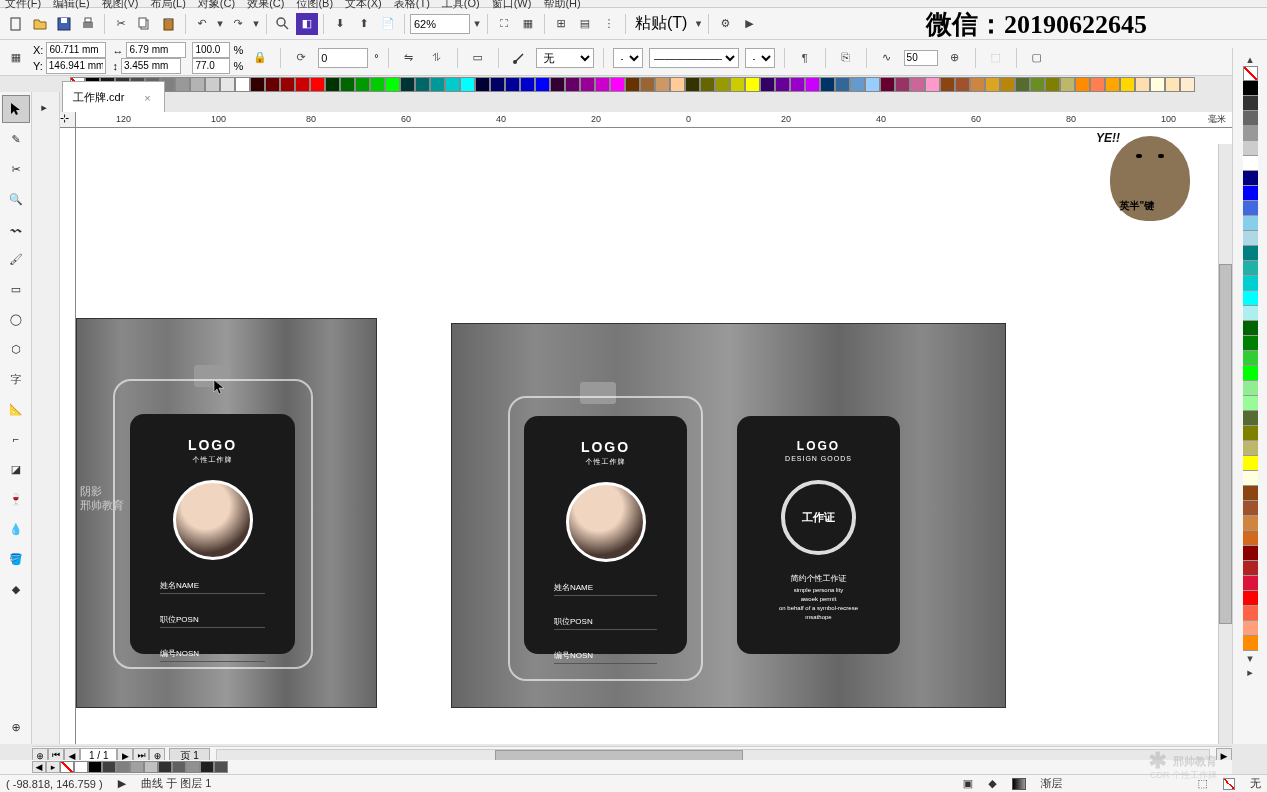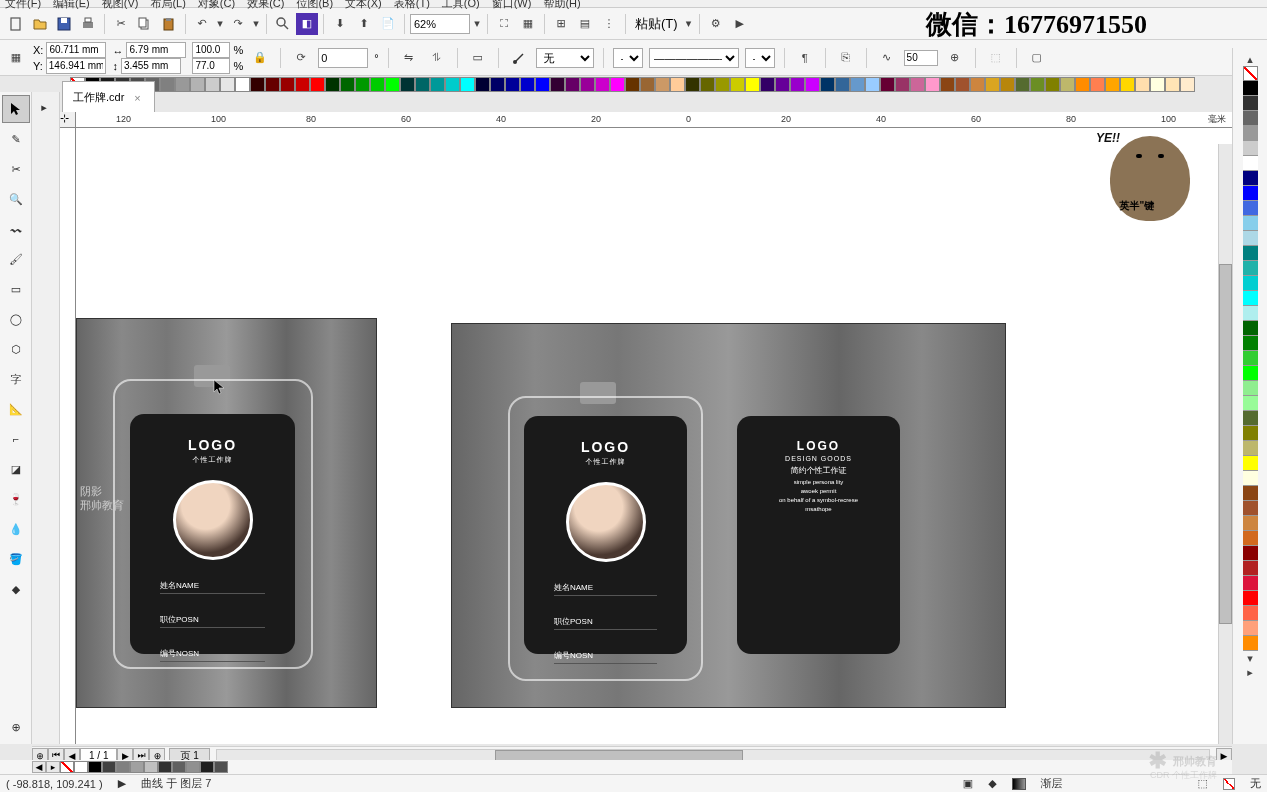--- a/index.html
+++ b/index.html
@@ -22,21 +22,21 @@
 .color-swatch{width:15px;height:15px;border:1px solid #888;cursor:pointer;flex-shrink:0}
 .color-swatch.none{background:#fff;position:relative}
 .color-swatch.none::after{content:"";position:absolute;inset:0;background:linear-gradient(45deg,transparent 45%,red 45%,red 55%,transparent 55%)}
 .main-area{position:absolute;top:92px;left:0;right:35px;bottom:48px;display:flex}
 .left-toolbox{width:32px;background:#f5f5f5;border-right:1px solid #d0d0d0;display:flex;flex-direction:column;padding:2px}
 .tool{width:28px;height:28px;display:flex;align-items:center;justify-content:center;margin:1px 0;cursor:pointer;color:#333;border:1px solid transparent}
 .tool.active{background:#d0d0d0;border-color:#888}
 .sub-toolbox{width:28px;background:#f0f0f0;border-right:1px solid #d0d0d0;display:flex;flex-direction:column;padding-top:2px}
 .canvas-wrap{flex:1;display:flex;flex-direction:column;background:#fff;position:relative}
 .tab-bar{height:20px;background:#e8e8e8;display:flex;align-items:flex-end;padding-left:2px}
-.tab{height:18px;padding:15px 10px;background:#fff;border:1px solid #aaa;border-bottom:none;font-size:11px;display:flex;align-items:center;gap:10px}
+.tab{height:18px;padding:15px 10px;background:#fff;border:1px solid #aaa;border-bottom:none;font-size:11px;display:flex;align-items:center;gap:20px}
 .tab-close{width:10px;height:10px;color:#888;cursor:pointer}
 .rulers-canvas{flex:1;position:relative;background:#fff}
 .ruler-h{position:absolute;left:16px;top:0;right:0;height:16px;background:#fff;border-bottom:1px solid #888;overflow:hidden}
 .ruler-v{position:absolute;left:0;top:16px;bottom:0;width:16px;background:#fff;border-right:1px solid #888}
 .ruler-corner{position:absolute;left:0;top:0;width:16px;height:16px;background:#f0f0f0;border-right:1px solid #888;border-bottom:1px solid #888}
 .canvas{position:absolute;left:16px;top:16px;right:0;bottom:0;background:#fff;overflow:hidden}
 .ruler-tick{position:absolute;font-size:9px;color:#333;top:2px}
 .artwork{position:absolute;background:linear-gradient(90deg,#666 0%,#888 15%,#777 30%,#999 50%,#666 70%,#888 85%,#666 100%);border:1px solid #333}
 .art1{left:0;top:190px;width:301px;height:390px}
 .art2{left:375px;top:195px;width:555px;height:385px}
@@ -157,21 +157,21 @@
   <input class="zoom-sel" value="62%" style="">
   <div class="tbtn" style="width:10px">▾</div>
   <div class="tsep"></div>
   <div class="tbtn">⛶</div>
   <div class="tbtn">▦</div>
   <div class="tsep"></div>
   <div class="tbtn">⊞</div>
   <div class="tbtn">▤</div>
   <div class="tbtn">⋮</div>
   <div class="tsep"></div>
-  <span style="font-size:13px;padding:0 4px">粘贴(T)</span>
+  <span style="font-size:16px;padding:0 4px">粘贴(T)</span>
   <div class="tbtn" style="width:10px">▾</div>
   <div class="tsep"></div>
   <div class="tbtn">⚙</div>
   <div class="tbtn">▶</div>
 </div>
 
 <div class="propbar">
   <div class="tbtn">▦</div>
   <div class="coord">
     <div>
@@ -411,20 +411,23 @@
             <div class="badge-logo">LOGO</div>
             <div class="badge-sub">个性工作牌</div>
             <div class="badge-photo"></div>
             <div class="badge-field">姓名NAME</div>
             <div class="badge-field">职位POSN</div>
             <div class="badge-field">编号NOSN</div>
           </div>
           <div class="badge-card" style="left:285px;top:92px;width:163px;height:238px">
             <div class="badge-logo" style="font-size:12px">LOGO</div>
             <div class="badge-sub">DESIGN GOODS</div>
+            <div class="badge-circle">
+                <span>工作证</span>
+              </div>
             <div class="badge-text-c">简约个性工作证</div>
             <div class="badge-text-c" style="font-size:6px">simple persona lity</div>
             <div class="badge-text-c" style="font-size:6px">awoek permit</div>
             <div class="badge-text-c" style="font-size:6px">on behalf of a symbol-recrese</div>
             <div class="badge-text-c" style="font-size:6px">msathope</div>
           </div>
         </div>
 
         <div class="vscroll">
             <div class="vscroll-thumb"></div>
@@ -511,34 +514,34 @@
       <div class="mini-swatch" style="background: rgb(192, 192, 192);"></div>
       <div class="mini-swatch" style="background: rgb(48, 48, 48);"></div>
       <div class="mini-swatch" style="background: rgb(96, 96, 96);"></div>
       <div class="mini-swatch" style="background: rgb(144, 144, 144);"></div>
       <div class="mini-swatch" style="background: rgb(32, 32, 32);"></div>
       <div class="mini-swatch" style="background: rgb(80, 80, 80);"></div>
     </div>
 </div>
 
 <div class="status-bar">
-  <span>( -98.818, 109.241 )</span>
+  <span>( -98.818, 146.759 )</span>
   <span>▶</span>
-  <span>曲线 于 图层 7</span>
+  <span>曲线 于 图层 1</span>
   <span class="status-sep"></span>
   <span>▣</span>
   <span>◆</span>
   <span style="width:14px;height:12px;background:linear-gradient(90deg,#000,#999);display:inline-block;border:1px solid #555"></span>
   <span>渐层</span>
   <span style="margin-left:120px">⬚</span>
   <span class="color-swatch none" style="width:12px;height:12px;display:inline-block"></span>
   <span>无</span>
 </div>
 
-<div class="overlay-text ov1">微信：16776971550</div>
+<div class="overlay-text ov1">微信：20190622645</div>
 <div class="sticker">
   <div class="sticker-ye">YE!!</div>
   <div class="sticker-head">
     <div class="sticker-face">
         <div class="sticker-eye"></div>
         <div class="sticker-eye"></div>
       </div>
     <div class="sticker-txt">英半"键</div>
   </div>
 </div>

